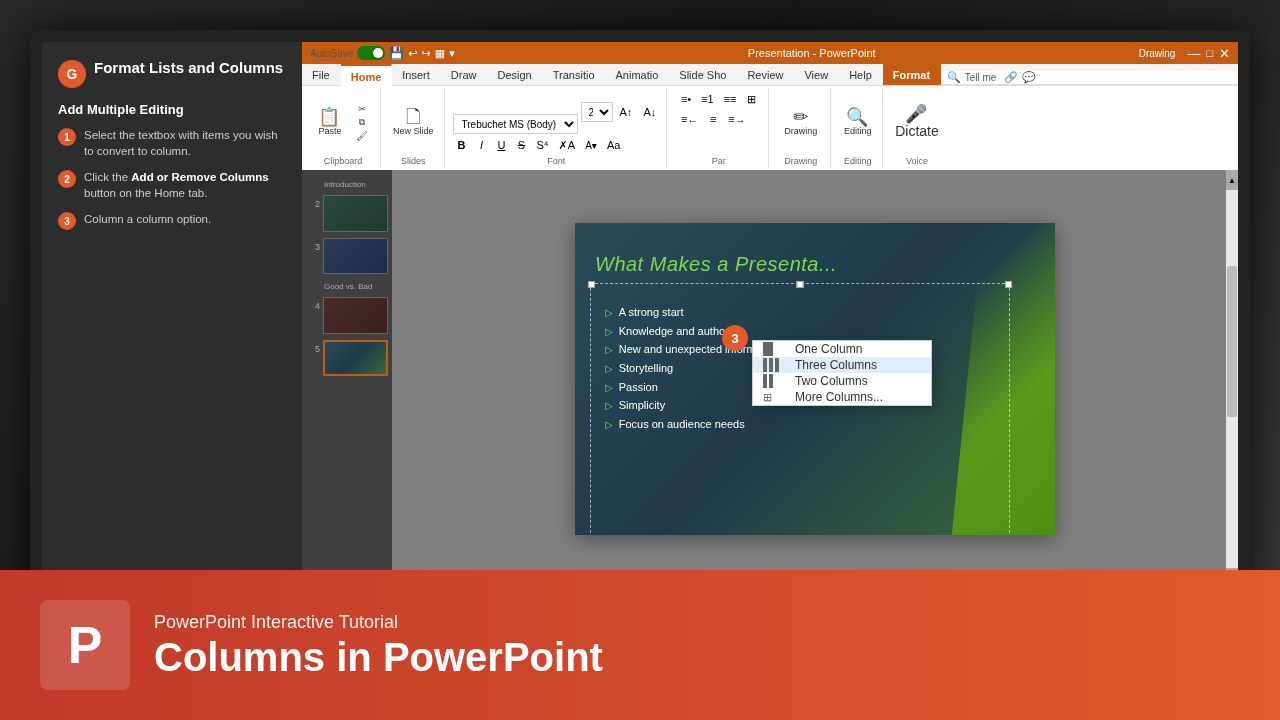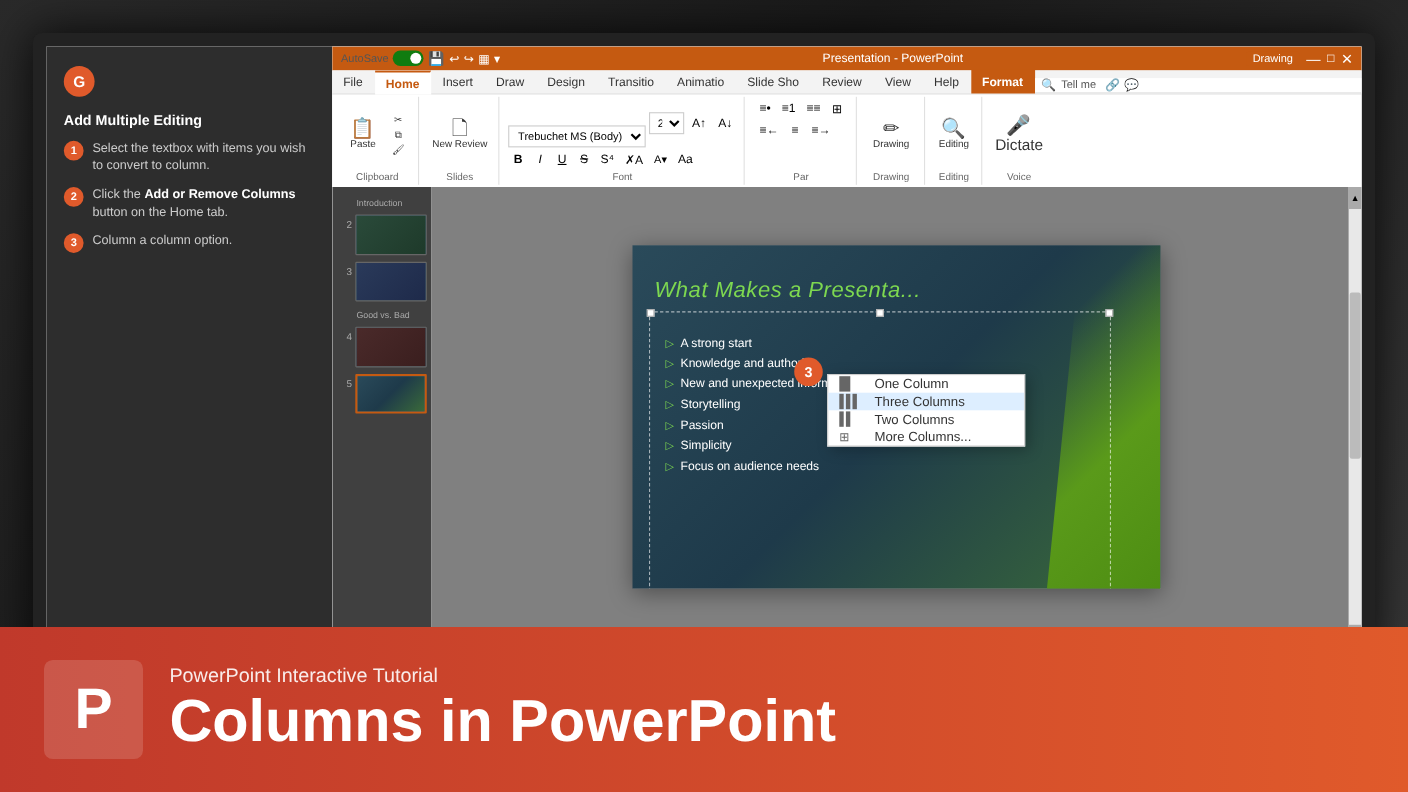--- a/index.html
+++ b/index.html
@@ -226,21 +226,21 @@
       width: 90px; height: 90px; background: rgba(255,255,255,0.15);
       border-radius: 8px; display: flex; align-items: center; justify-content: center;
       flex-shrink: 0;
     }
     .ppt-logo-inner {
       font-size: 52px; font-weight: 900; color: white;
       font-family: 'Segoe UI', Arial, sans-serif;
     }
     .banner-text { color: white; }
     .banner-subtitle { font-size: 18px; opacity: 0.9; font-weight: 300; margin-bottom: 2px; }
-    .banner-title { font-size: 54px; font-weight: 700; line-height: 1.1; }
+    .banner-title { font-size: 40px; font-weight: 700; line-height: 1.1; }
 
     
     .font-dropdown {
       border: 1px solid #ccc; padding: 1px 4px; font-size: 10px;
       background: white; height: 20px; min-width: 120px; margin-top: 24px;
     }
     .size-dropdown {
       border: 1px solid #ccc; padding: 1px 3px; font-size: 10px;
       background: white; height: 20px; width: 32px;
     }
@@ -254,20 +254,21 @@
 <body>
 
 <div class="bg-overlay"></div>
 
 <div class="monitor">
   <div class="screen">
 
     <div class="sidebar">
       <div class="sidebar-header">
         <div class="sidebar-logo">G</div>
+        <div class="sidebar-title">Format Lists and Columns</div>
       </div>
       <div class="sidebar-subtitle">Add Multiple Editing</div>
       <div class="step-item">
         <div class="step-num">1</div>
         <div class="step-text">Select the textbox with items you wish to convert to column.</div>
       </div>
       <div class="step-item">
         <div class="step-num">2</div>
         <div class="step-text">Click the <b>Add or Remove Columns</b> button on the Home tab.</div>
       </div>
@@ -337,21 +338,21 @@
               <button class="ribbon-btn" style="min-width:24px; padding:1px 2px;">🖌</button>
             </div>
           </div>
           <div class="ribbon-group-label">Clipboard</div>
         </div>
 
         <div class="ribbon-group">
           <div class="ribbon-group-content">
             <button class="ribbon-btn">
               <span class="ribbon-icon">🗋</span>
-              <span style="font-size:9px;">New Review</span>
+              <span style="font-size:9px;">New Slide</span>
             </button>
           </div>
           <div class="ribbon-group-label">Slides</div>
         </div>
 
         <div class="ribbon-group" style="min-width:140px;">
           <div class="ribbon-group-content" style="flex-direction:column; align-items:flex-start; gap:2px;">
             <div style="display:flex; align-items:center; gap:3px;">
               <select class="font-dropdown">
                 <option>Trebuchet MS (Body)</option>

